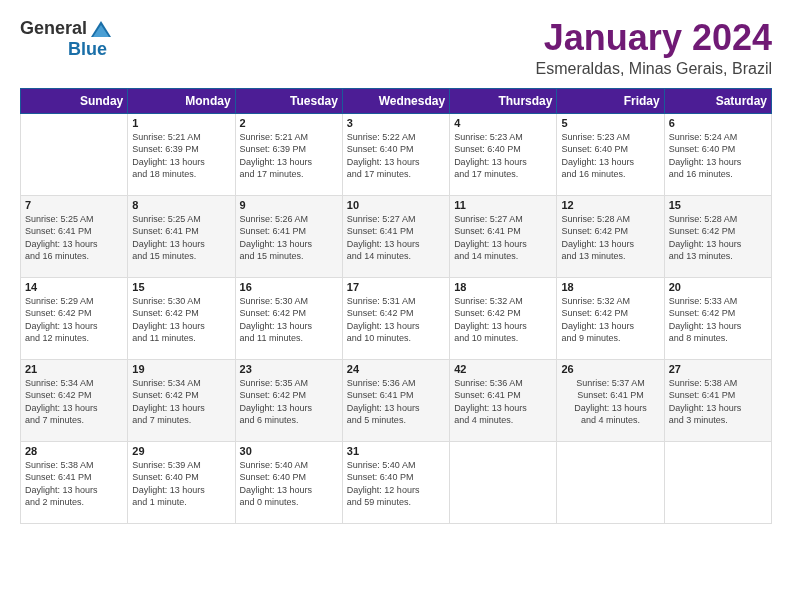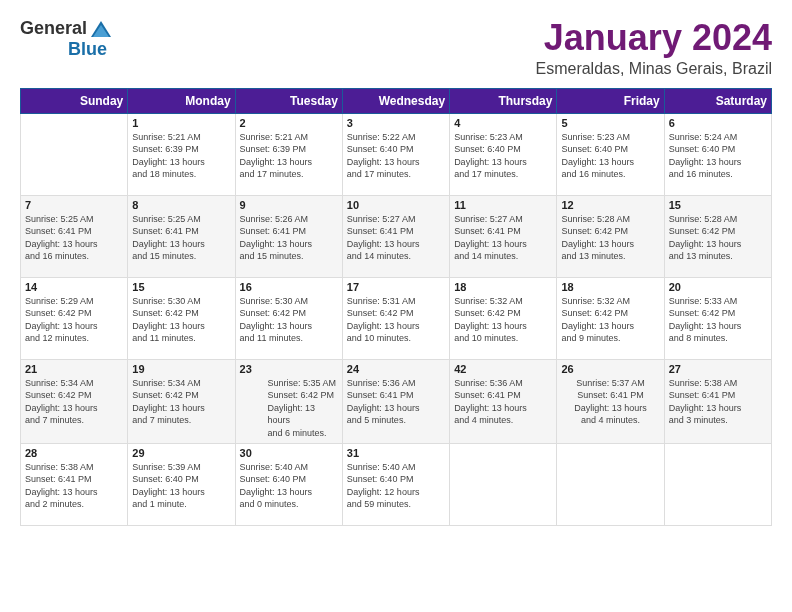--- a/index.html
+++ b/index.html
@@ -301,21 +301,21 @@
           </td>
           <td>
             <span class="day-num">19</span>
             <div class="day-info" style="white-space: pre-line;">Sunrise: 5:34 AM
 Sunset: 6:42 PM
 Daylight: 13 hours
 and 7 minutes.</div>
           </td>
           <td>
             <span class="day-num">23</span>
-            <div class="day-info" style="white-space: pre-line; margin-left: 28px;">Sunrise: 5:35 AM
+            <div class="day-info" style="white-space: pre-line;">Sunrise: 5:35 AM
 Sunset: 6:42 PM
 Daylight: 13 hours
 and 6 minutes.</div>
           </td>
           <td>
             <span class="day-num">24</span>
             <div class="day-info" style="white-space: pre-line;">Sunrise: 5:36 AM
 Sunset: 6:41 PM
 Daylight: 13 hours
 and 5 minutes.</div>

